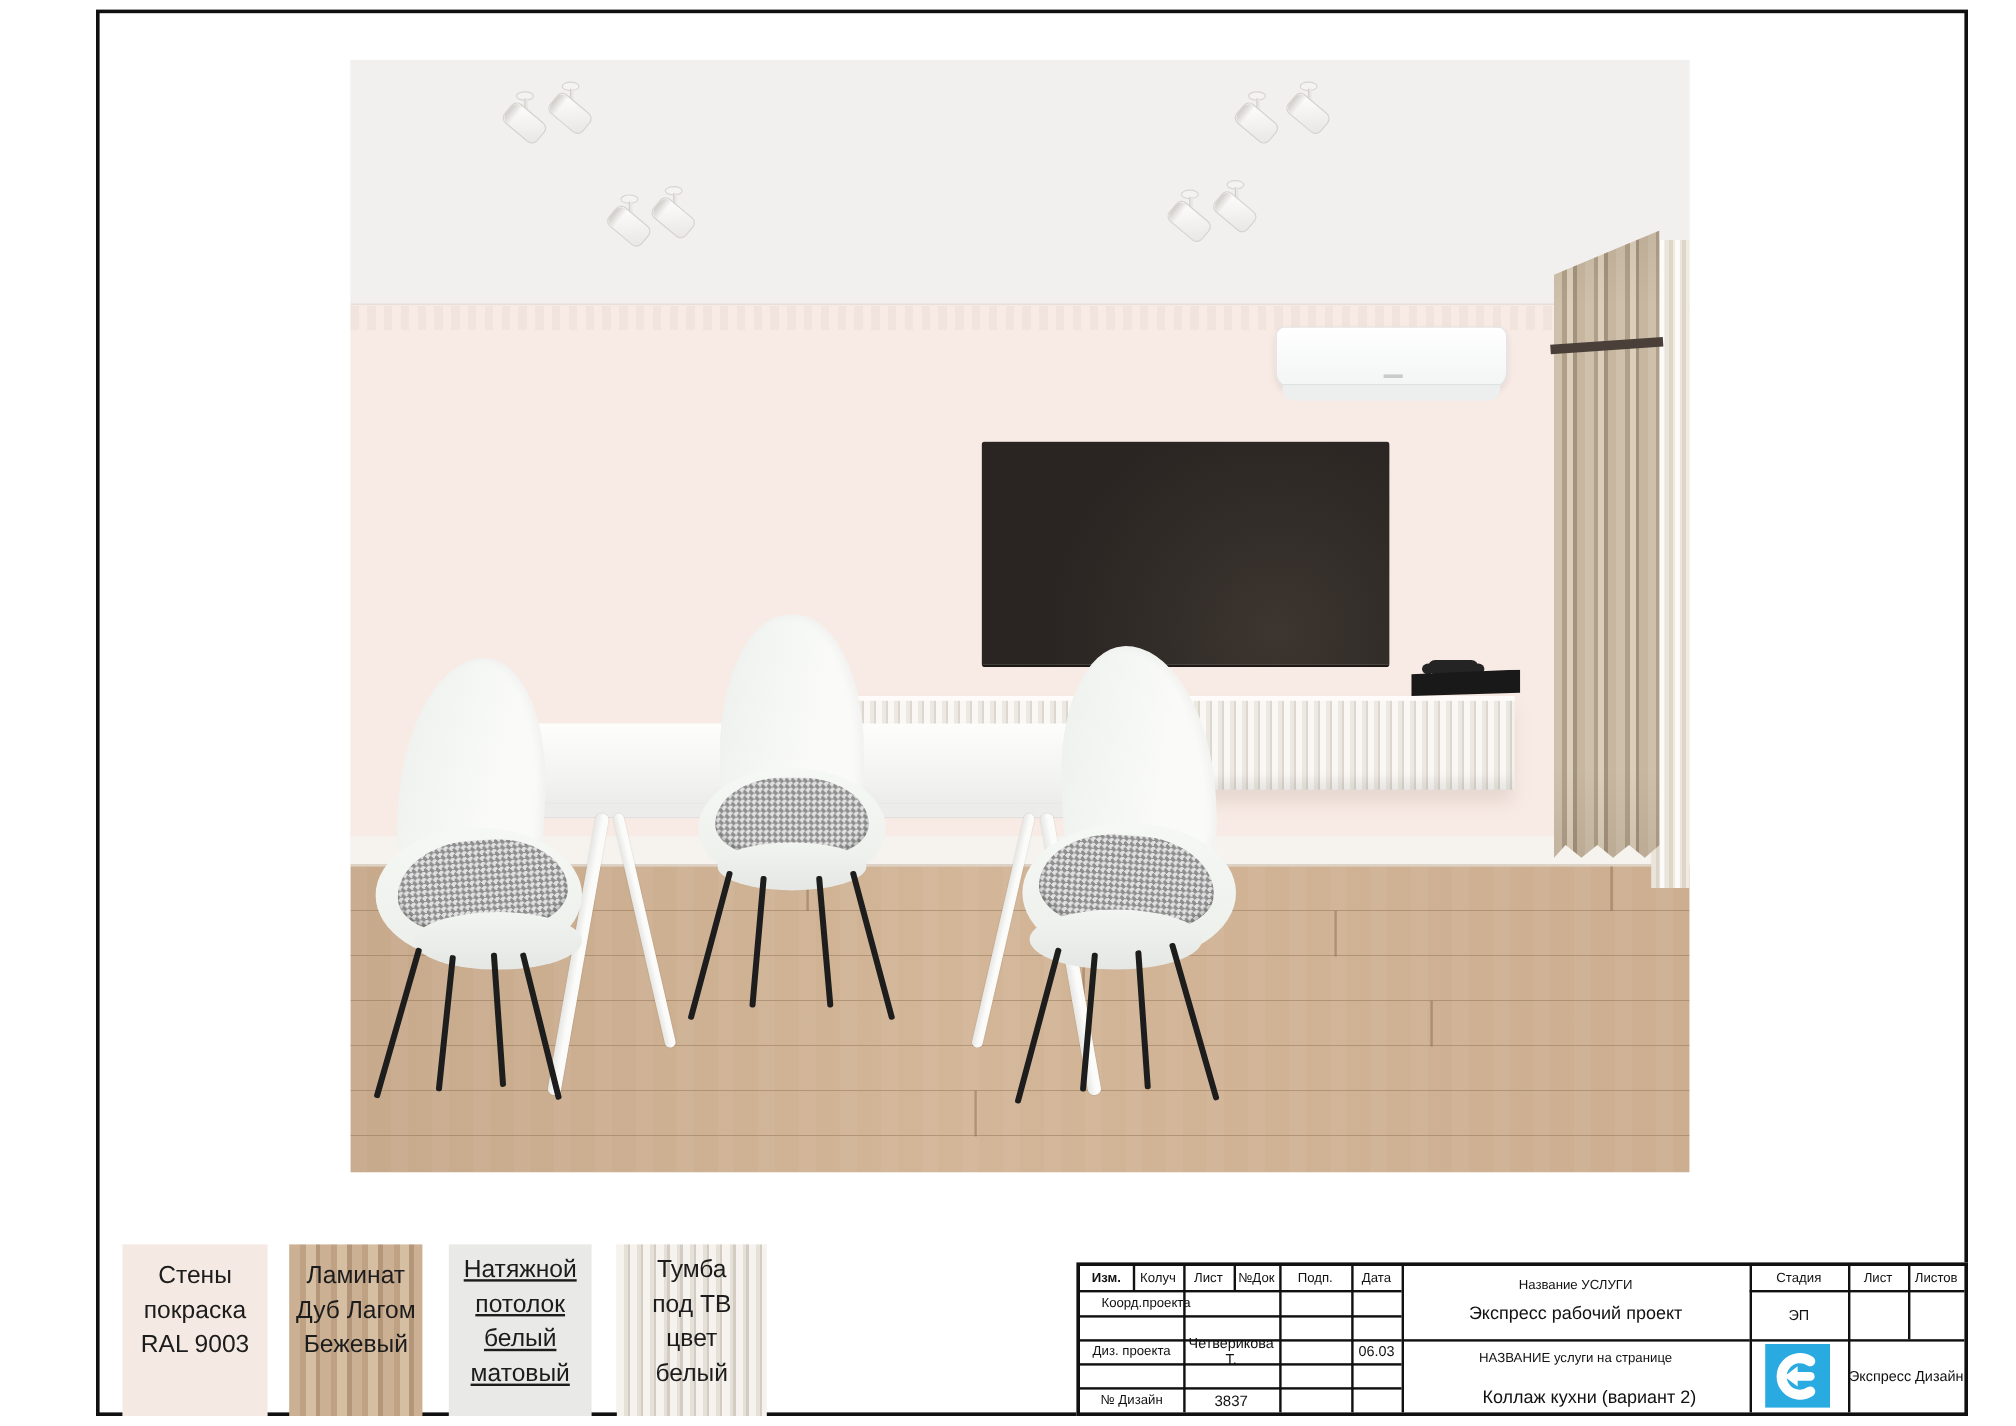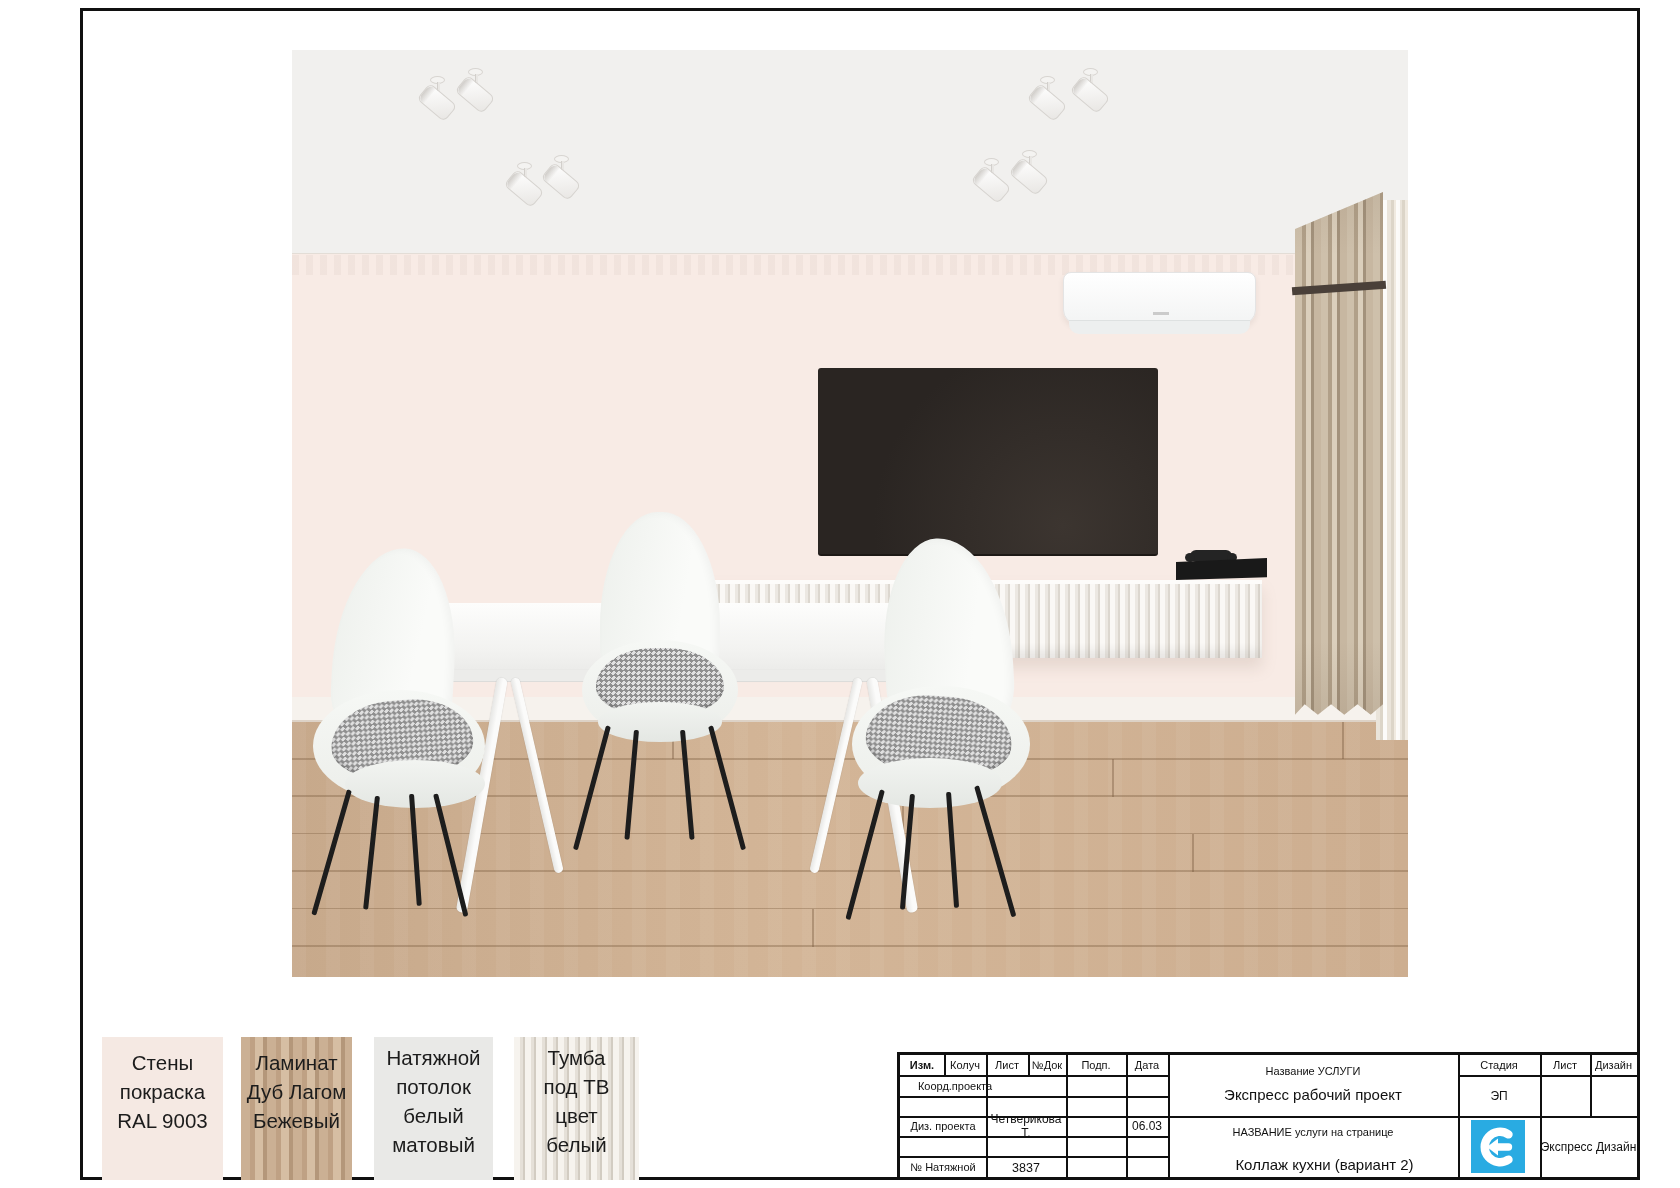--- a/index.html
+++ b/index.html
@@ -95,21 +95,21 @@
     box-shadow:inset 0 -3px 4px rgba(0,0,0,.18);}
   .ch-lip{position:absolute;background:linear-gradient(180deg,#f2f4f1,#e4e7e3);border-radius:50%;}
   .cleg{position:absolute;width:5px;background:#1d1d1d;border-radius:2px;transform-origin:top center;}
 
   
   .swatch{position:absolute;top:1037px;height:143px;display:flex;flex-direction:column;align-items:center;
     font-size:20.5px;line-height:29px;color:#1c1c1c;text-align:center;}
   .sw1{left:102px;width:121px;background:#f5e9e3;padding-top:11px;}
   .sw2{left:241px;width:111px;padding-top:11px;
     background:repeating-linear-gradient(90deg,#cbb094 0 9px,#bfa184 9px 14px,#d6bea3 14px 22px,#b4977a 22px 26px);}
-  .sw3{left:374px;width:119px;background:#e9e9e7;padding-top:6px;}
+  .sw3{left:374px;width:119px;background:#e9e9e7;padding-top:6px;text-decoration:underline;}
   .sw4{left:514px;width:125px;padding-top:6px;
     background:repeating-linear-gradient(90deg,#f6f3ee 0 6px,#e5e0d8 6px 9px,#d2ccc2 9px 11px);}
 
   
   .tblock{position:absolute;left:897px;top:1052px;width:743px;height:128px;border:3px solid #101010;background:#fff;}
   .tb-in{position:absolute;left:0;top:0;width:737px;height:122px;}
   .hl,.vl{position:absolute;background:#101010;}
   .hl{height:2px;}
   .vl{width:2px;}
   .cell{position:absolute;display:flex;align-items:center;justify-content:center;text-align:center;}
@@ -295,31 +295,31 @@
       <div class="cell f11" style="left:44px;top:0;width:42px;height:20px;">Колуч</div>
       <div class="cell f11" style="left:86px;top:0;width:42px;height:20px;">Лист</div>
       <div class="cell f11" style="left:128px;top:0;width:38px;height:20px;">№Док</div>
       <div class="cell f11" style="left:166px;top:0;width:60px;height:20px;">Подп.</div>
       <div class="cell f11" style="left:226px;top:0;width:42px;height:20px;">Дата</div>
 
       <div class="cell f11" style="left:0;top:20px;width:86px;height:21px;padding-left:24px;">Коорд.проекта</div>
       <div class="cell f11" style="left:0;top:61px;width:86px;height:20px;">Диз. проекта</div>
       <div class="cell f12" style="left:86px;top:61px;width:80px;height:20px;">Четверикова Т.</div>
       <div class="cell f12" style="left:226px;top:61px;width:42px;height:20px;">06.03</div>
-      <div class="cell f11" style="left:0;top:101px;width:86px;height:21px;">№ Натяжной</div>
+      <div class="cell f11" style="left:0;top:101px;width:86px;height:21px;">№ Дизайн</div>
       <div class="cell f13" style="left:86px;top:101px;width:80px;height:23px;">3837</div>
 
       <div class="cell f11" style="left:268px;top:8px;width:290px;height:16px;">Название УСЛУГИ</div>
       <div class="cell f15" style="left:268px;top:26px;width:290px;height:26px;">Экспресс рабочий проект</div>
       <div class="cell f11" style="left:268px;top:69px;width:290px;height:16px;">НАЗВАНИЕ услуги на странице</div>
       <div class="cell f15" style="left:268px;top:96px;width:313px;height:26px;">Коллаж кухни (вариант 2)</div>
 
       <div class="cell f11" style="left:558px;top:0;width:82px;height:20px;">Стадия</div>
       <div class="cell f11" style="left:640px;top:0;width:50px;height:20px;">Лист</div>
-      <div class="cell f11" style="left:690px;top:0;width:47px;height:20px;">Дизайн</div>
+      <div class="cell f11" style="left:690px;top:0;width:47px;height:20px;">Листов</div>
       <div class="cell f12" style="left:558px;top:20px;width:82px;height:41px;">ЭП</div>
 
       <div class="logo-sq">
         <svg viewBox="0 0 40 40">
           <path d="M 30 8 A 14.5 14.5 0 1 0 30 32" stroke="#ffffff" stroke-width="8" fill="none" stroke-linecap="round"></path>
           <path d="M 30 20 L 17 20" stroke="#ffffff" stroke-width="7" stroke-linecap="round"></path>
           <path d="M 20 12 L 9.5 20 L 20 28 Z" fill="#ffffff"></path>
         </svg>
       </div>
       <div class="cell f12" style="left:640px;top:61px;width:97px;height:61px;">Экспресс Дизайн</div>

